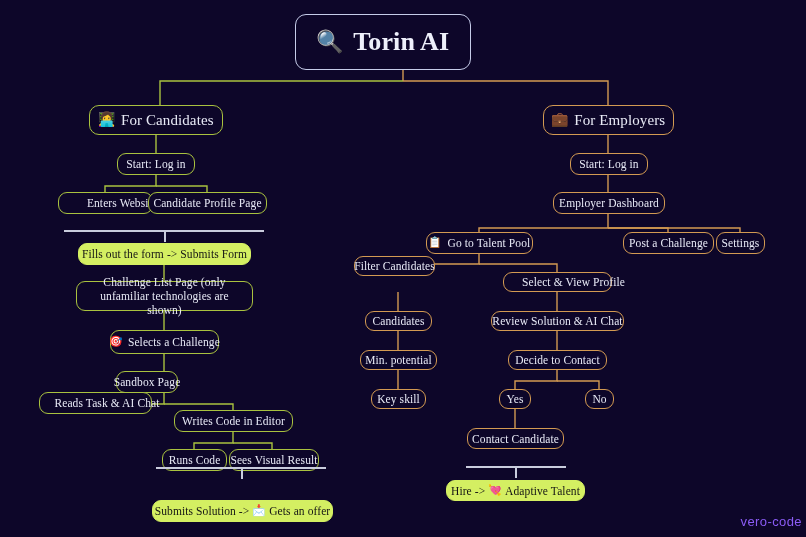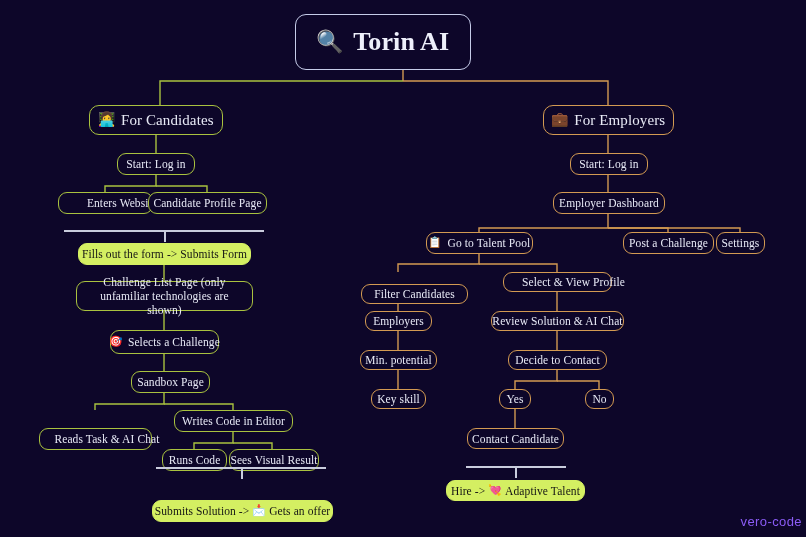--- a/index.html
+++ b/index.html
@@ -155,25 +155,25 @@
 
   <div class="node hl" style="left:78px; top:243px; width:173px; height:22px;">
     <span>Fills out the form -&gt; Submits Form</span>
   </div>
 
   <div class="node green" style="left:110px; top:330px; width:109px; height:24px;">
     <span class="emo">🎯</span>
     <span>Selects a Challenge</span>
   </div>
 
-  <div class="node green" style="left:131px; top:371px; width:79px; height:22px;">
+  <div class="node green" style="left:116px; top:371px; width:62px; height:22px;">
     <span>Sandbox Page</span>
   </div>
 
-  <div class="node green" style="left:39px; top:428px; width:113px; height:22px;padding-left:30px;">
+  <div class="node green" style="left:39px; top:392px; width:113px; height:22px;padding-left:30px;">
     <span>Reads Task &amp; AI Chat</span>
   </div>
 
   <div class="node green" style="left:174px; top:410px; width:119px; height:22px;">
     <span>Writes Code in Editor</span>
   </div>
 
   <div class="node green" style="left:162px; top:449px; width:65px; height:22px;">
     <span>Runs Code</span>
   </div>
@@ -210,26 +210,26 @@
   </div>
 
   <div class="node orange" style="left:623px; top:232px; width:91px; height:22px;">
     <span>Post a Challenge</span>
   </div>
 
   <div class="node orange" style="left:716px; top:232px; width:49px; height:22px;">
     <span>Settings</span>
   </div>
 
-  <div class="node orange" style="left:354px; top:284px; width:107px; height:20px;margin-left:7px;">
+  <div class="node orange" style="left:354px; top:256px; width:81px; height:20px;">
     <span>Filter Candidates</span>
   </div>
 
   <div class="node orange" style="left:365px; top:311px; width:67px; height:20px;">
-    <span>Employers</span>
+    <span>Candidates</span>
   </div>
 
   <div class="node orange" style="left:360px; top:350px; width:77px; height:20px;">
     <span>Min. potential</span>
   </div>
 
   <div class="node orange" style="left:371px; top:389px; width:55px; height:20px;">
     <span>Key skill</span>
   </div>
 

